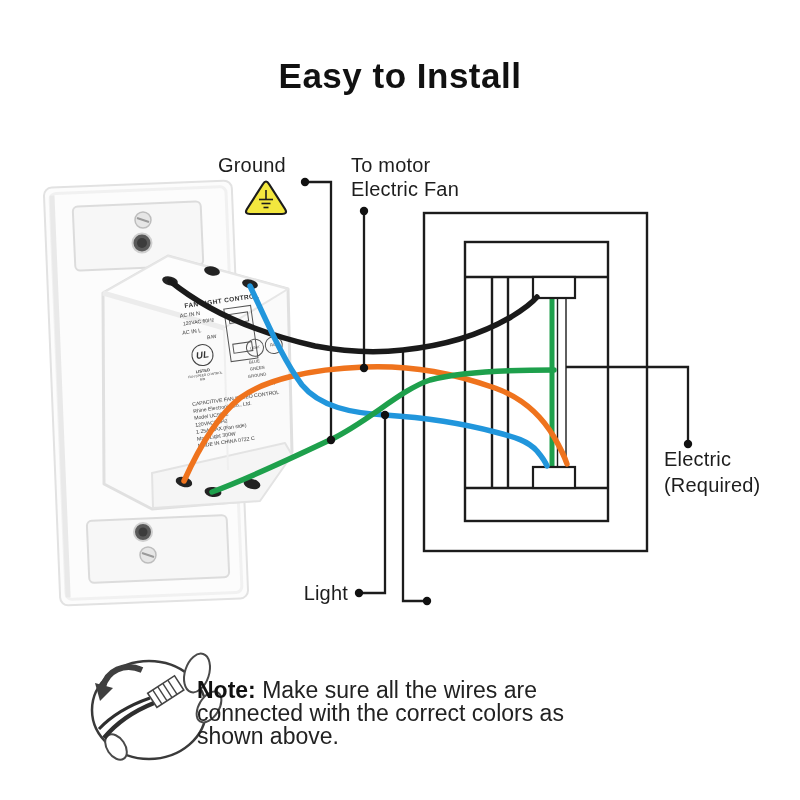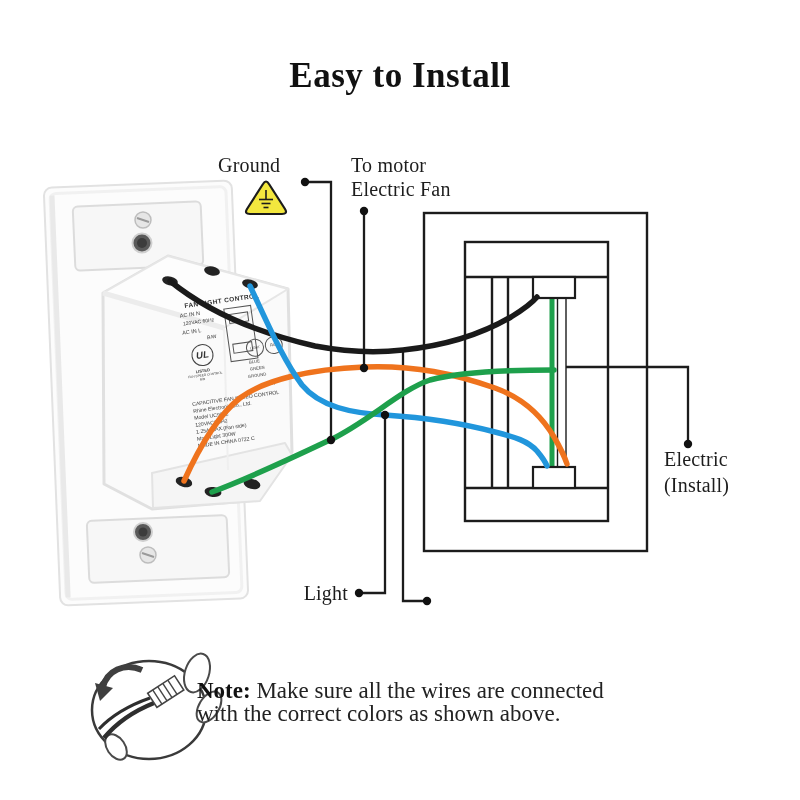--- a/index.html
+++ b/index.html
@@ -37,21 +37,21 @@
   .lbl-ground{top:80px;left:59px;font-size:4.2px;}
   .lbl-black{top:90px;left:71px;font-size:4.2px;}
   .lbl-b1{top:99px;left:0;font-size:5.2px;}
   .lbl-b2{top:106px;left:0;font-size:5.2px;}
   .lbl-b3{top:113px;left:0;font-size:5.2px;}
   .lbl-b4{top:120px;left:0;font-size:5.2px;}
   .lbl-b5{top:127px;left:0;font-size:5.2px;}
   .lbl-b6{top:134px;left:0;font-size:5.2px;}
   .lbl-b7{top:141px;left:0;font-size:5.2px;white-space:pre;}
   .layer-top{z-index:3;}
-  .layer-text{z-index:4;font-family:Liberation Serif, serif;}
+  .layer-text{z-index:4;}
 </style>
 </head>
 <body>
 
 <div id="stage">
 
   <svg width="800" height="800" viewBox="0 0 800 800">
 
     <g transform="rotate(-2.3 146 393)">
       <rect x="52" y="184" width="188" height="418" rx="8" fill="#fcfcfc" stroke="#e2e2e2" stroke-width="2"></rect>
@@ -203,21 +203,21 @@
 
   <div class="callout layer-text" style="left:218px;top:154px;">Ground</div>
 
   <div class="callout center layer-text" style="left:351px;top:153px;width:130px;line-height:24px;">
     <div>To motor</div>
     <div>Electric Fan</div>
   </div>
 
   <div class="callout layer-text" style="left:664px;top:446px;line-height:26px;">
     <div>Electric</div>
-    <div>(Install)</div>
+    <div>(Required)</div>
   </div>
 
   <div class="callout layer-text" style="left:288px;top:582px;width:60px;text-align:right;">Light</div>
 
 
   <div class="note-text layer-text">
     <b>Note:</b>
     <span>Make sure all the wires are connected with the correct colors as shown above.</span>
   </div>
 

